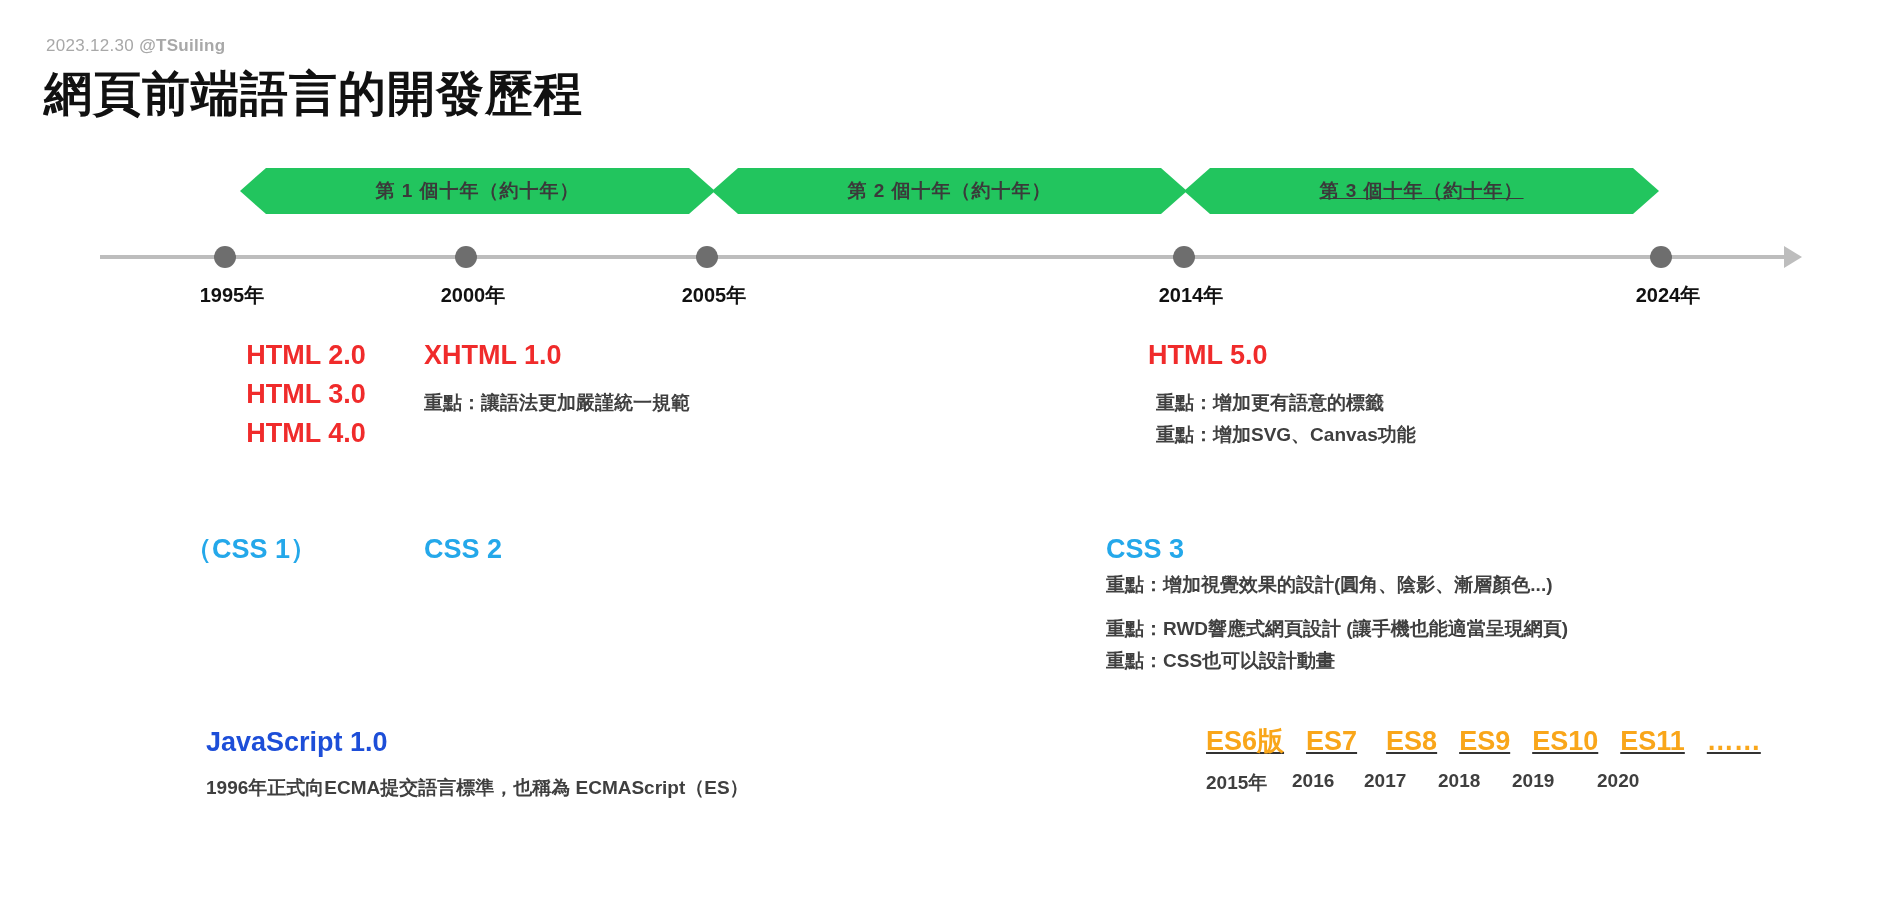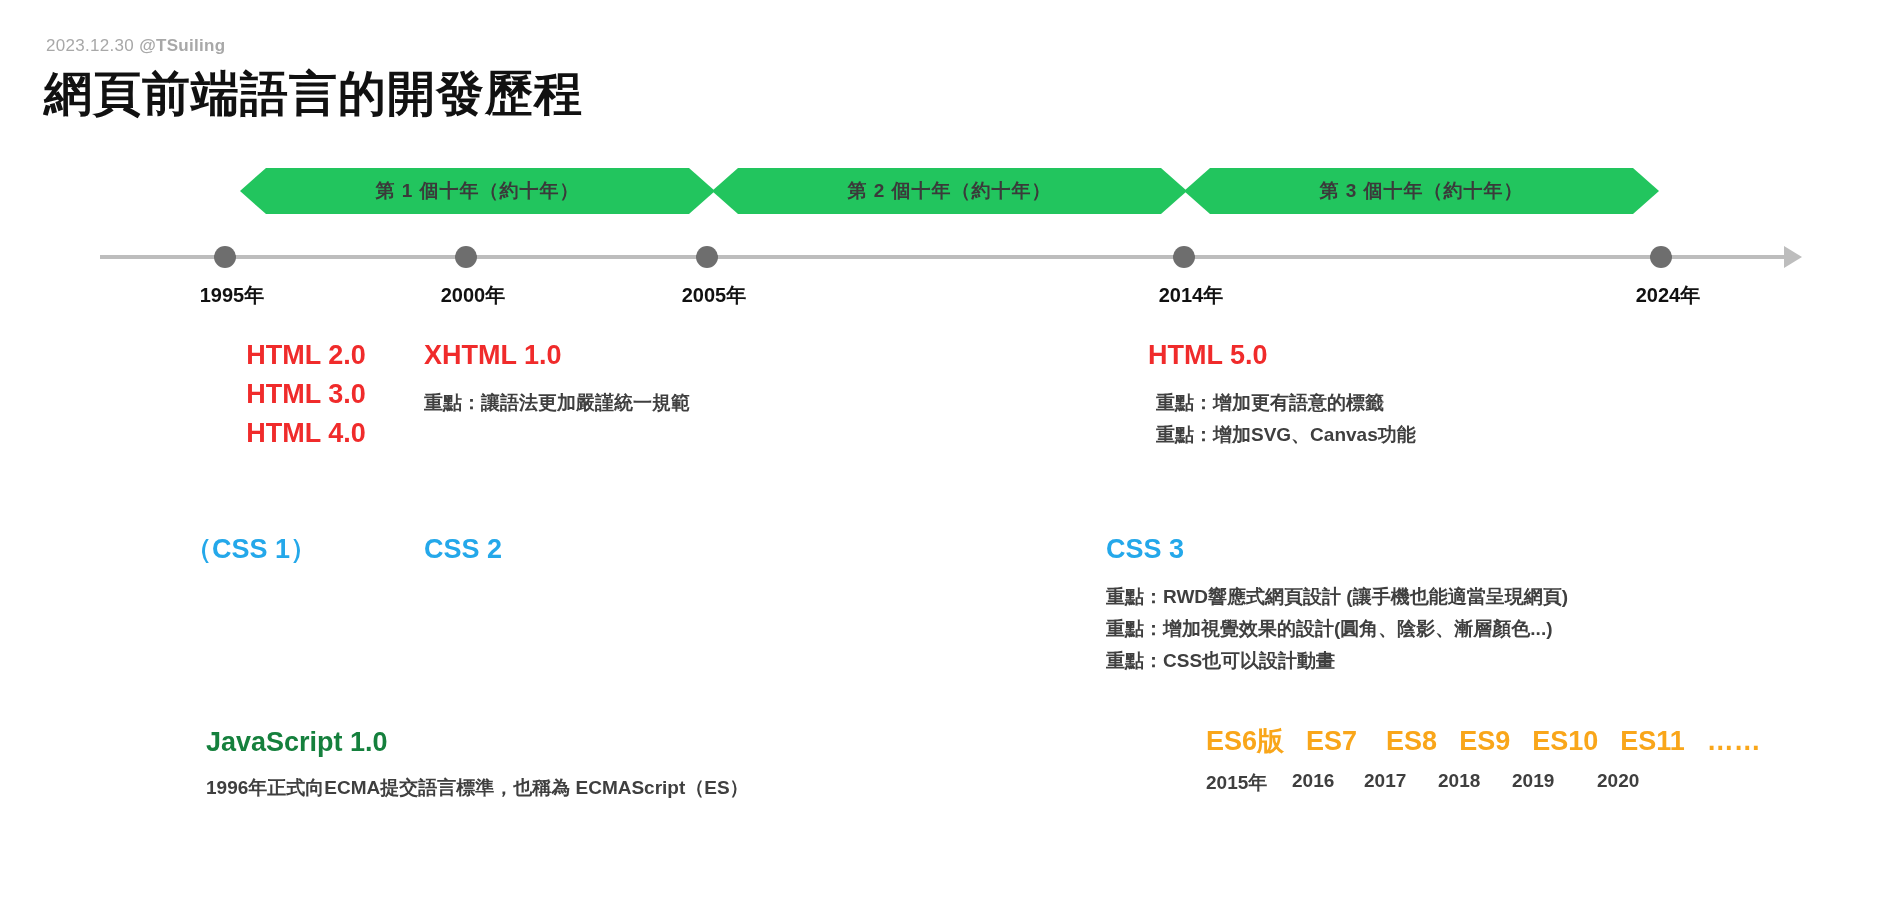--- a/index.html
+++ b/index.html
@@ -101,21 +101,21 @@
   
   .entry { position: absolute; }
   .entry-head {
     font-size: 27px;
     font-weight: bold;
     white-space: nowrap;
     line-height: 1.45;
   }
   .entry-head.html  { color: #f02b2b; }
   .entry-head.css   { color: #24a8ea; }
-  .entry-head.js    { color: #15803d; }
+  .entry-head.js    { color: #1d4ed8; }
   .note {
     font-size: 19px;
     font-weight: bold;
     color: #3f3f3f;
     white-space: nowrap;
     line-height: 1.68;
   }
 
   .es-row {
     position: absolute;
@@ -149,21 +149,21 @@
     <span class="handle">@TSuiling</span>
   </div>
   <div class="title">網頁前端語言的開發歷程</div>
 
   <div class="decade both" style="left:240px; top:168px; width:475px;">
     <span>第 1 個十年（約十年）</span>
   </div>
   <div class="decade both" style="left:712px; top:168px; width:475px;">
     <span>第 2 個十年（約十年）</span>
   </div>
-  <div class="decade both" style="left:1184px; top:168px; width:475px;">
+  <div class="decade both" style="left:1184px; top:168px; width:475px;text-decoration:underline;">
     <span>第 3 個十年（約十年）</span>
   </div>
 
   <div class="axis"></div>
   <div class="axis-head"></div>
 
   <div class="dot" style="left:214px;"></div>
   <div class="dot" style="left:455px;"></div>
   <div class="dot" style="left:696px;"></div>
   <div class="dot" style="left:1173px;"></div>
@@ -195,31 +195,31 @@
   <div class="entry" style="left:185px; top:530px;">
     <div class="entry-head css">（CSS 1）</div>
   </div>
 
   <div class="entry" style="left:424px; top:530px;">
     <div class="entry-head css">CSS 2</div>
   </div>
 
   <div class="entry" style="left:1106px; top:530px;">
     <div class="entry-head css">CSS 3</div>
+    <div class="note">重點：增加視覺效果的設計(圓角、陰影、漸層顏色...)</div>
     <div class="note" style="margin-top:12px;">重點：RWD響應式網頁設計 (讓手機也能適當呈現網頁)</div>
-    <div class="note">重點：增加視覺效果的設計(圓角、陰影、漸層顏色...)</div>
     <div class="note">重點：CSS也可以設計動畫</div>
   </div>
 
   <div class="entry" style="left:206px; top:723px;">
     <div class="entry-head js">JavaScript 1.0</div>
     <div class="note" style="margin-top:10px;">1996年正式向ECMA提交語言標準，也稱為 ECMAScript（ES）</div>
   </div>
 
-  <div class="es-row" style="left:1206px; top:723px;">
+  <div class="es-row" style="left:1206px; top:723px;text-decoration:underline;">
     <span class="es-item" style="margin-right:22px;">ES6版</span>
     <span class="es-item" style="margin-right:22px;">ES7</span>
     <span class="es-item" style="margin-right:22px;margin-left:7px;">ES8</span>
     <span class="es-item" style="margin-right:22px;">ES9</span>
     <span class="es-item" style="margin-right:22px;">ES10</span>
     <span class="es-item" style="margin-right:22px;">ES11</span>
     <span class="es-item">……</span>
   </div>
 
   <div class="es-years" style="left:1206px; top:770px;">

